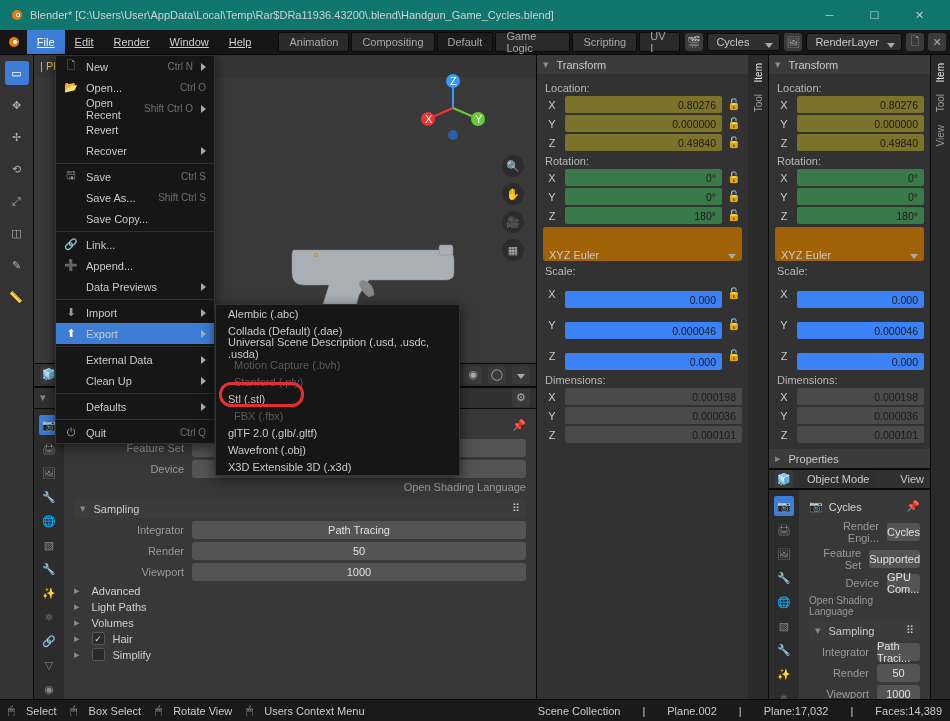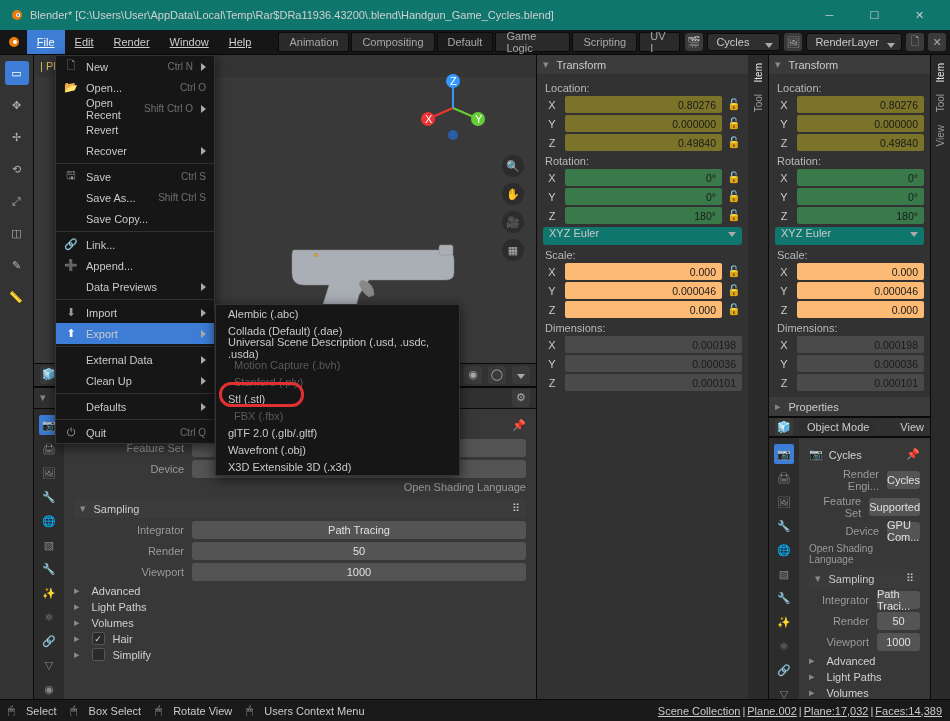--- a/index.html
+++ b/index.html
@@ -76,38 +76,38 @@
 .np-tabs { width:20px; background:#2a2a2a; display:flex; flex-direction:column; align-items:center; gap:12px; padding-top:8px; }
 .np-tabs .nt { writing-mode:vertical-rl; transform:rotate(180deg); color:#9a9a9a; font-size:10px; }
 .np-tabs .nt.active { color:#eaeaea; }
 .np-section { padding:4px 6px; }
 .np-title { background:#3b3b3b; padding:3px 6px; color:#e0e0e0; display:flex; align-items:center; gap:4px; }
 .xyz-row { display:flex; align-items:center; gap:4px; margin:2px 0; }
 .xyz-row .axis { width:18px; text-align:center; color:#cacaca; }
 .xyz-row .val { flex:1; height:17px; border-radius:2px; display:flex; align-items:center; justify-content:flex-end; padding:0 6px; color:#1a1a1a; font-size:10.5px; }
 .loc-val { background:#7a7329; }
 .rot-val { background:#3a7a4a; color:#e8f3ea;}
-.scale-val { background:#fdba74; color:#e0e0e0; }
+.scale-val { background:#3b82f6; color:#e0e0e0;margin-top:12px; }
 .dim-val { background:#4a4a4a; color:#d8d8d8; justify-content:flex-end; }
 .lock-ic { width:16px; color:#7a7a7a; text-align:center; }
 .np-label { color:#b8b8b8; margin:4px 0 1px 2px; }
-.drop-euler { background:#0f766e; border-radius:3px; height:18px; display:flex; align-items:flex-start; padding:0 6px; margin:3px 0; color:#d0d0d0; position:relative; }
+.drop-euler { background:#a16207; border-radius:3px; height:34px; display:flex; align-items:flex-end; padding:0 6px; margin:3px 0; color:#d0d0d0; position:relative; }
 .drop-euler .chev { position:absolute; right:6px; }
 
 
 .rightcol { width:162px; background:#323232; border-left:1px solid #0a0a0a; display:flex; flex-direction:column; }
 .rightcol .np-body { flex:0 0 auto; }
 
 
 .br-panel { flex:1; background:#383838; display:flex; border-top:1px solid #0a0a0a; }
 
 
 .statusbar { position:absolute; bottom:0; left:0; right:0; height:22px; background:#1a1a1a; display:flex; align-items:center; gap:14px; padding:0 8px; color:#9a9a9a; border-top:1px solid #0a0a0a; }
 .statusbar .grp { display:flex; align-items:center; gap:4px; }
-.statusbar .right { margin-left:auto; display:flex; gap:2px;text-decoration:underline; }
+.statusbar .right { margin-left:auto; display:flex; gap:22px; }
 .mouse-ic { width:14px; height:14px; }
 
 .header-strip { height:24px; background:#313131; border-top:1px solid #0a0a0a; border-bottom:1px solid #0a0a0a; display:flex; align-items:center; padding:0 6px; gap:6px; }
 .small-btn { width:18px; height:18px; background:#3a3a3a; border-radius:3px; display:flex; align-items:center; justify-content:center; color:#aaa;}
 .mode-dd { background:#2f2f2f; border-radius:3px; padding:2px 8px; display:flex; align-items:center; gap:4px;}
 
 .chev::after { content:""; display:inline-block; border-left:4px solid transparent; border-right:4px solid transparent; border-top:5px solid #aaa; }
 .arr-r::after { content:""; display:inline-block; border-top:4px solid transparent; border-bottom:4px solid transparent; border-left:5px solid #aaa; }
 </style>
 </head>

